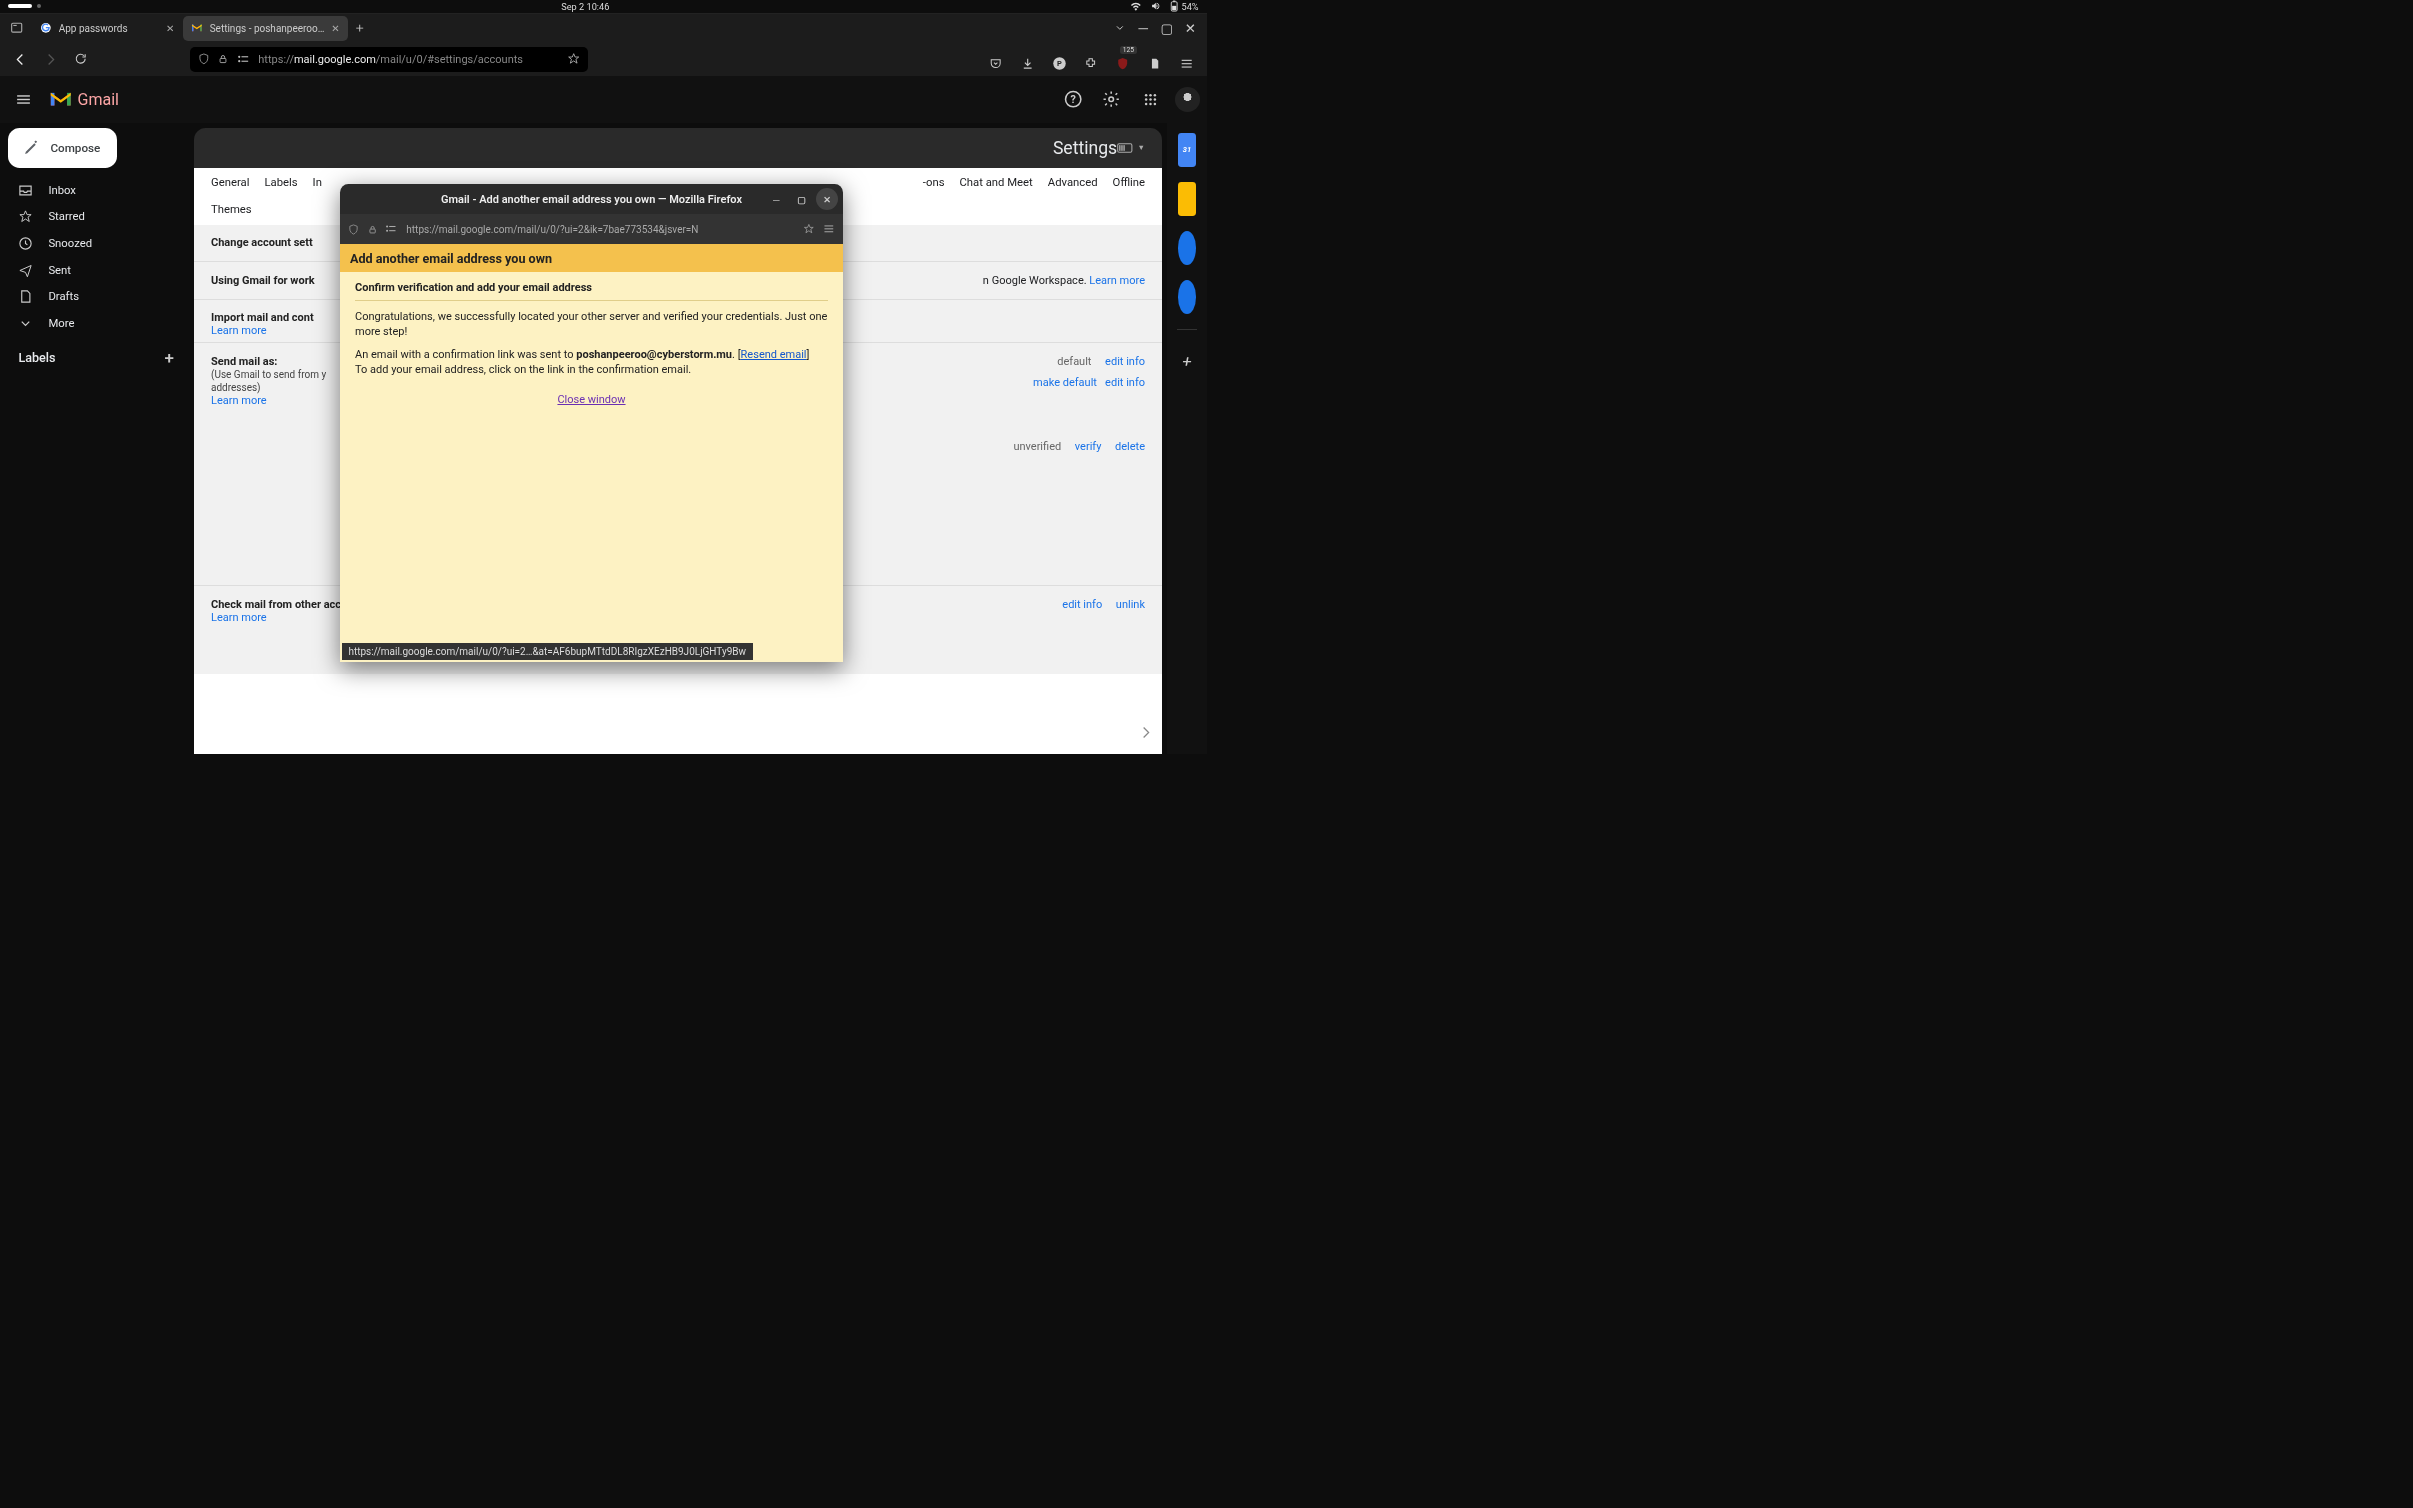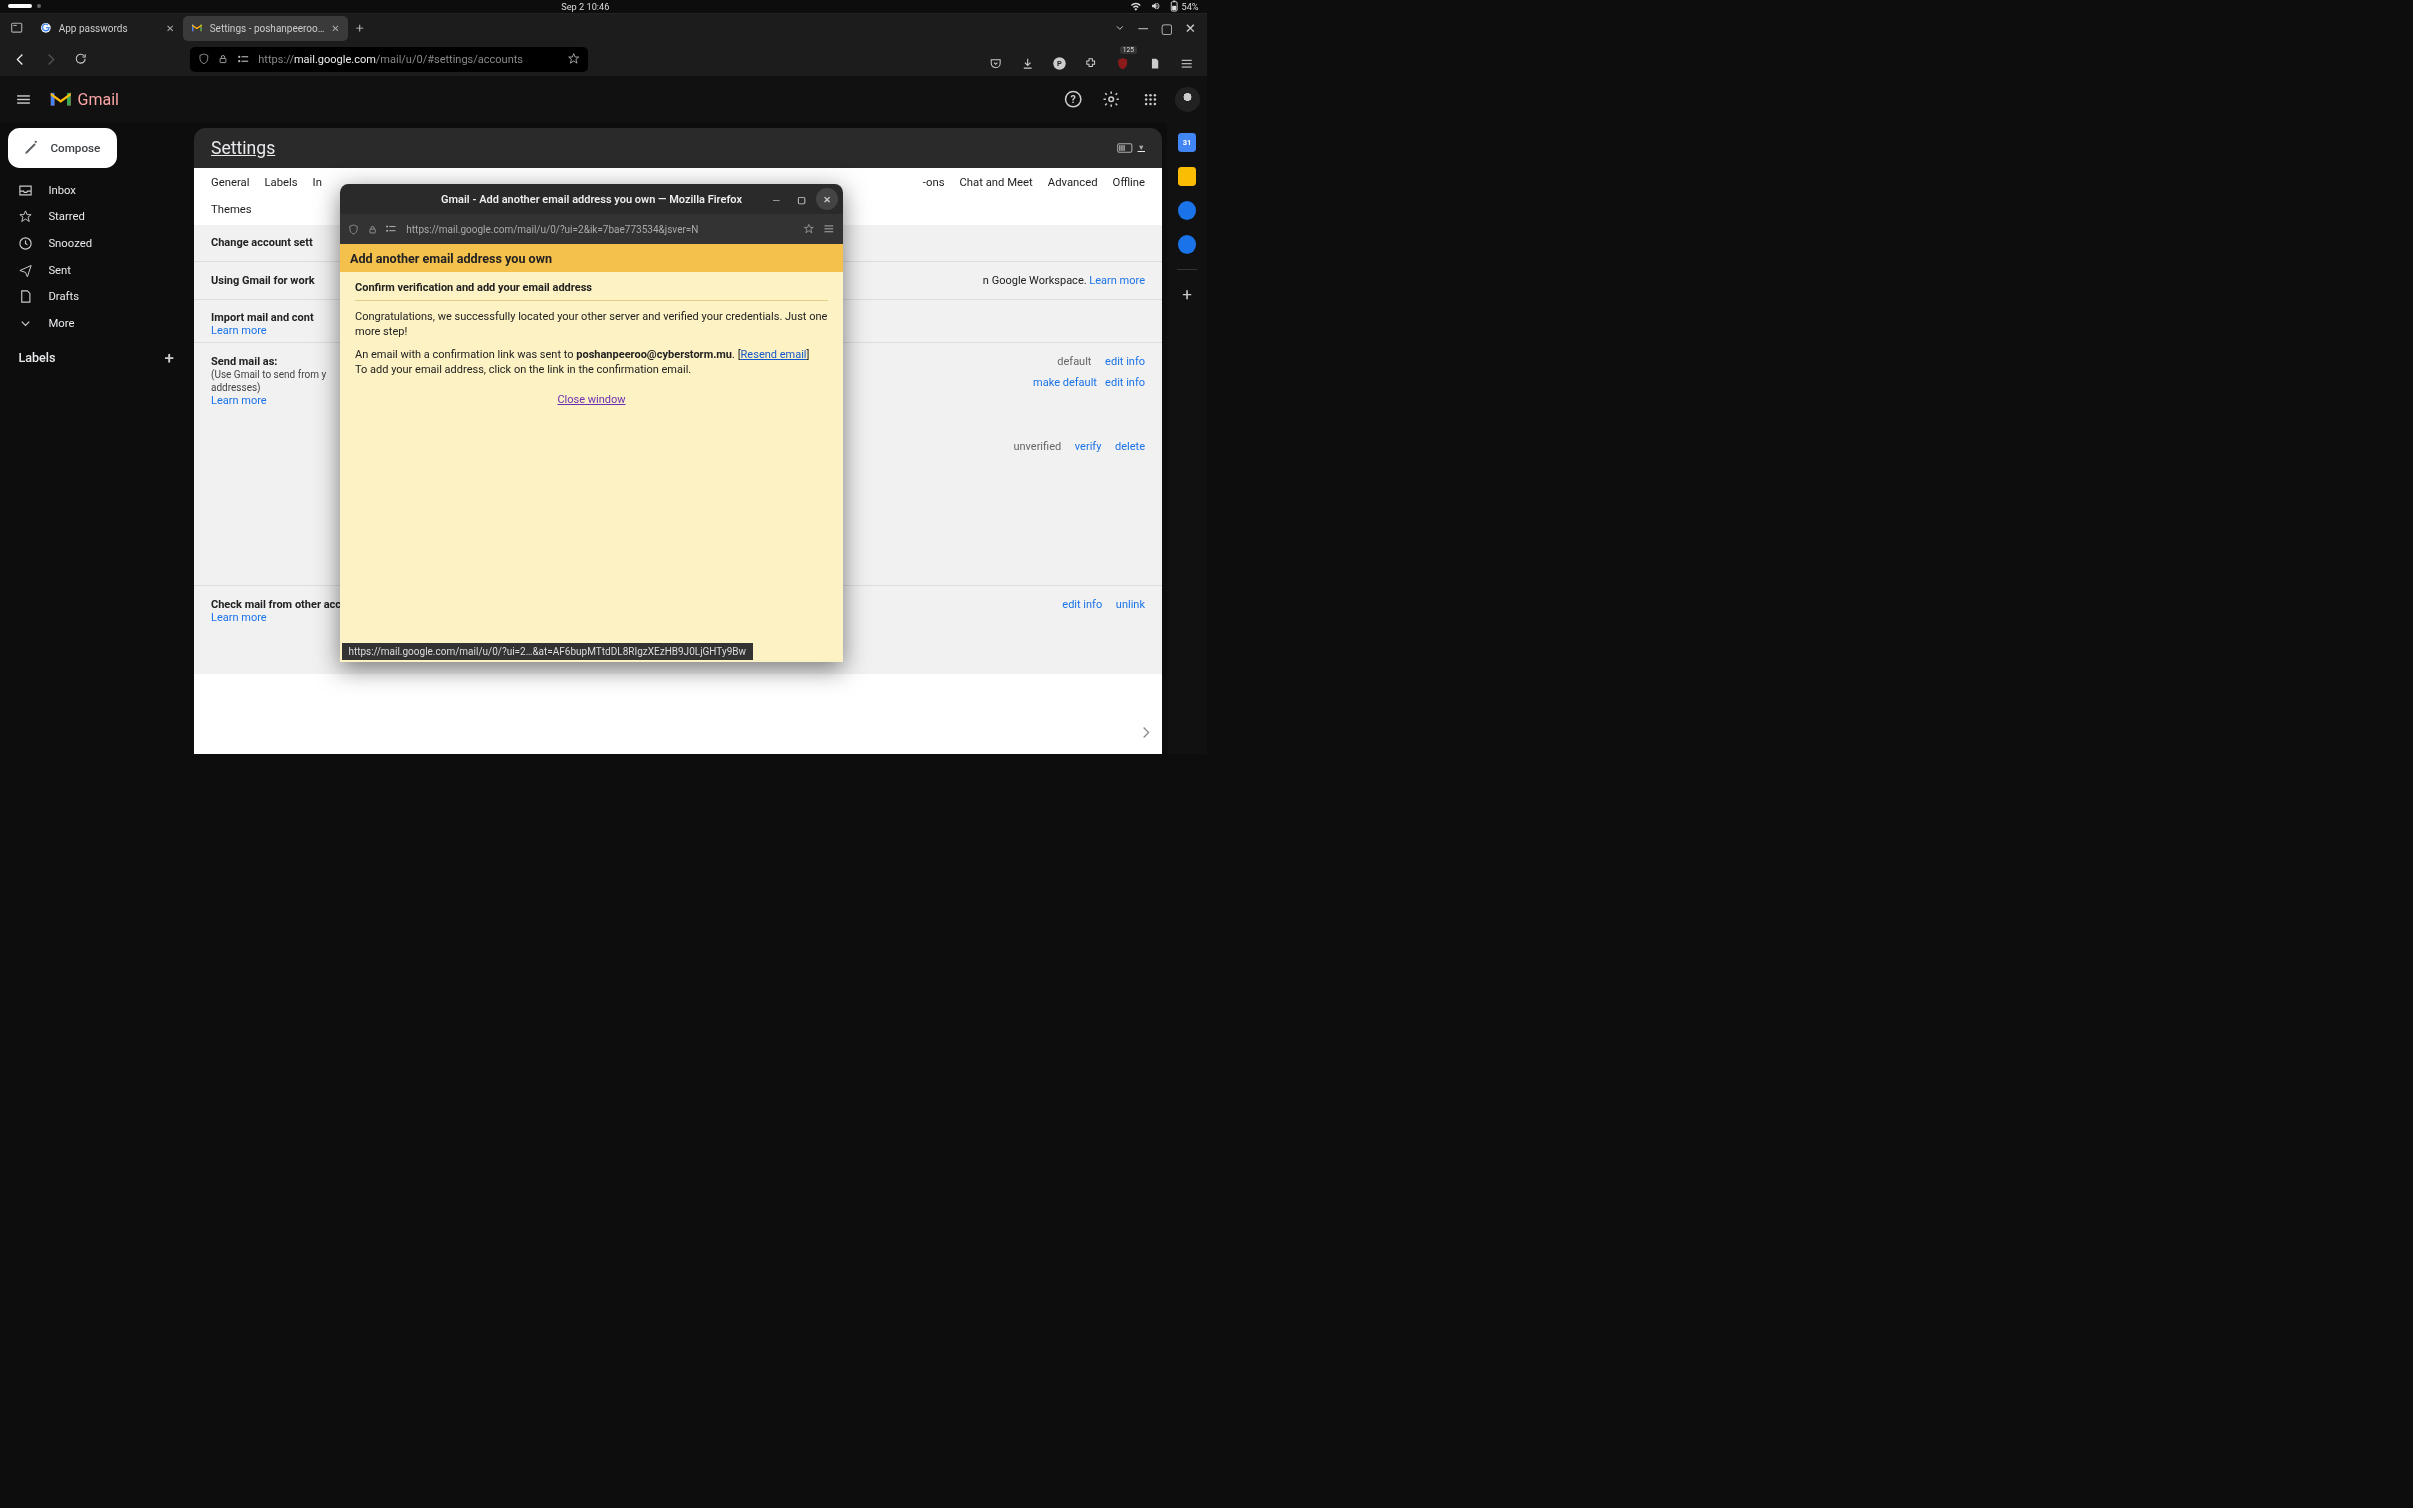--- a/index.html
+++ b/index.html
@@ -50,42 +50,42 @@
 
 .mainlayout { display: flex; height: calc(754px - 12.6px - 30px - 34px - 46px); }
 .sidebar { width: 194px; padding: 5px 6.7px 0 3.4px; display: flex; flex-direction: column; gap: 1.7px; }
 .compose { background: #fff; color: #3c4043; height: 40px; border-radius: 11.7px; display: flex; align-items: center; gap: 10px; padding: 0 15px; font-size: 11.7px; font-weight: 500; width: 109px; margin-bottom: 8.4px; margin-left: 5px; }
 .navitem { height: 25px; display: flex; align-items: center; gap: 15px; padding: 0 10px 0 15px; border-radius: 0 12.6px 12.6px 0; color: #e8eaed; font-size: 11.3px; }
 .navitem .icon { width: 15px; display: flex; justify-content: center; color: #ccc; }
 .labels-header { display: flex; justify-content: space-between; align-items: center; padding: 10px 13.4px 3.4px 15px; font-size: 12.6px; font-weight: 500; }
 
 .content { flex: 1; padding: 5px 5px 0 0; position: relative; }
 .settingspanel { background: #2a2a2a; border-radius: 11.7px 11.7px 0 0; height: 100%; overflow: hidden; display: flex; flex-direction: column; }
-.settingshdr { display: flex; align-items: center; justify-content: space-between; padding: 10px 17px; text-decoration: underline; }
+.settingshdr { display: flex; align-items: center; justify-content: flex-end; padding: 10px 17px; }
 .settingshdr h1 { font-size: 17.6px; font-weight: 400; color: #e8eaed; }
 .inputind { display: flex; align-items: center; gap: 3.4px; font-size: 9.2px; color: #aaa; }
 
 .settingsbody { background: #fff; color: #202124; flex: 1; overflow: auto; }
 .tabsrow { display: flex; gap: 15px; padding: 8.4px 17px 0; font-size: 11.3px; color: #1a73e8; border-bottom: 0.8px solid transparent; }
 .tabsrow .stab { color: #202124; padding-bottom: 6.7px; cursor: pointer; }
 .tabsrow2 { padding: 6.7px 17px 8.4px; font-size: 11.3px; color: #202124; }
 
 .setbody { background: #f1f1f1; padding: 0 0 25px 0; }
 .section { border-top: 0.8px solid #ddd; padding: 11.7px 17px; background: #f1f1f1; display: flex; gap: 17px; font-size: 11px; }
 .section.first { border-top: none; }
 .seclabel { width: 176px; font-weight: 700; color: #222; }
 .seclabel .sub { font-weight: 400; font-size: 10px; color: #444; }
 .seccontent { flex: 1; }
 .rightcol { text-align: right; white-space: nowrap; }
 .link { color: #1a73e8; cursor: pointer; }
 .vlink { color: #6b2fb3; text-decoration: underline; cursor: pointer; }
 .muted { color: #666; }
 
 .rightrail { width: 40px; background: #111; display: flex; flex-direction: column; align-items: center; padding-top: 10px; gap: 15px; }
-.railicon { width: 18.4px; height: 19px; border-radius: 3.4px; }
+.railicon { width: 18.4px; height: 34px; border-radius: 3.4px; font-style: italic; }
 
 
 .popup { position: absolute; left: 340px; top: 184px; width: 503px; height: 478px; background: #2a2a2a; border-radius: 8.4px 8.4px 0 0; box-shadow: 0 6.7px 25px rgba(0,0,0,.5); display: flex; flex-direction: column; overflow: hidden; }
 .popup-titlebar { height: 30px; display: flex; align-items: center; justify-content: center; position: relative; font-size: 11px; font-weight: 600; color: #eee; }
 .popup-winbtns { position: absolute; right: 5px; display: flex; gap: 3.4px; }
 .popup-winbtn { width: 22px; height: 22px; border-radius: 50%; display: flex; align-items: center; justify-content: center; color: #ccc; font-size: 9.2px; }
 .popup-winbtn.close { background: #444; }
 .popup-urlbar { height: 30px; display: flex; align-items: center; padding: 0 8.4px; gap: 8.4px; background: #333; font-size: 10px; color: #aaa; }
 .popup-url { flex: 1; overflow: hidden; text-overflow: ellipsis; white-space: nowrap; }
 .popup-body { flex: 1; background: #fdf2c3; position: relative; }

